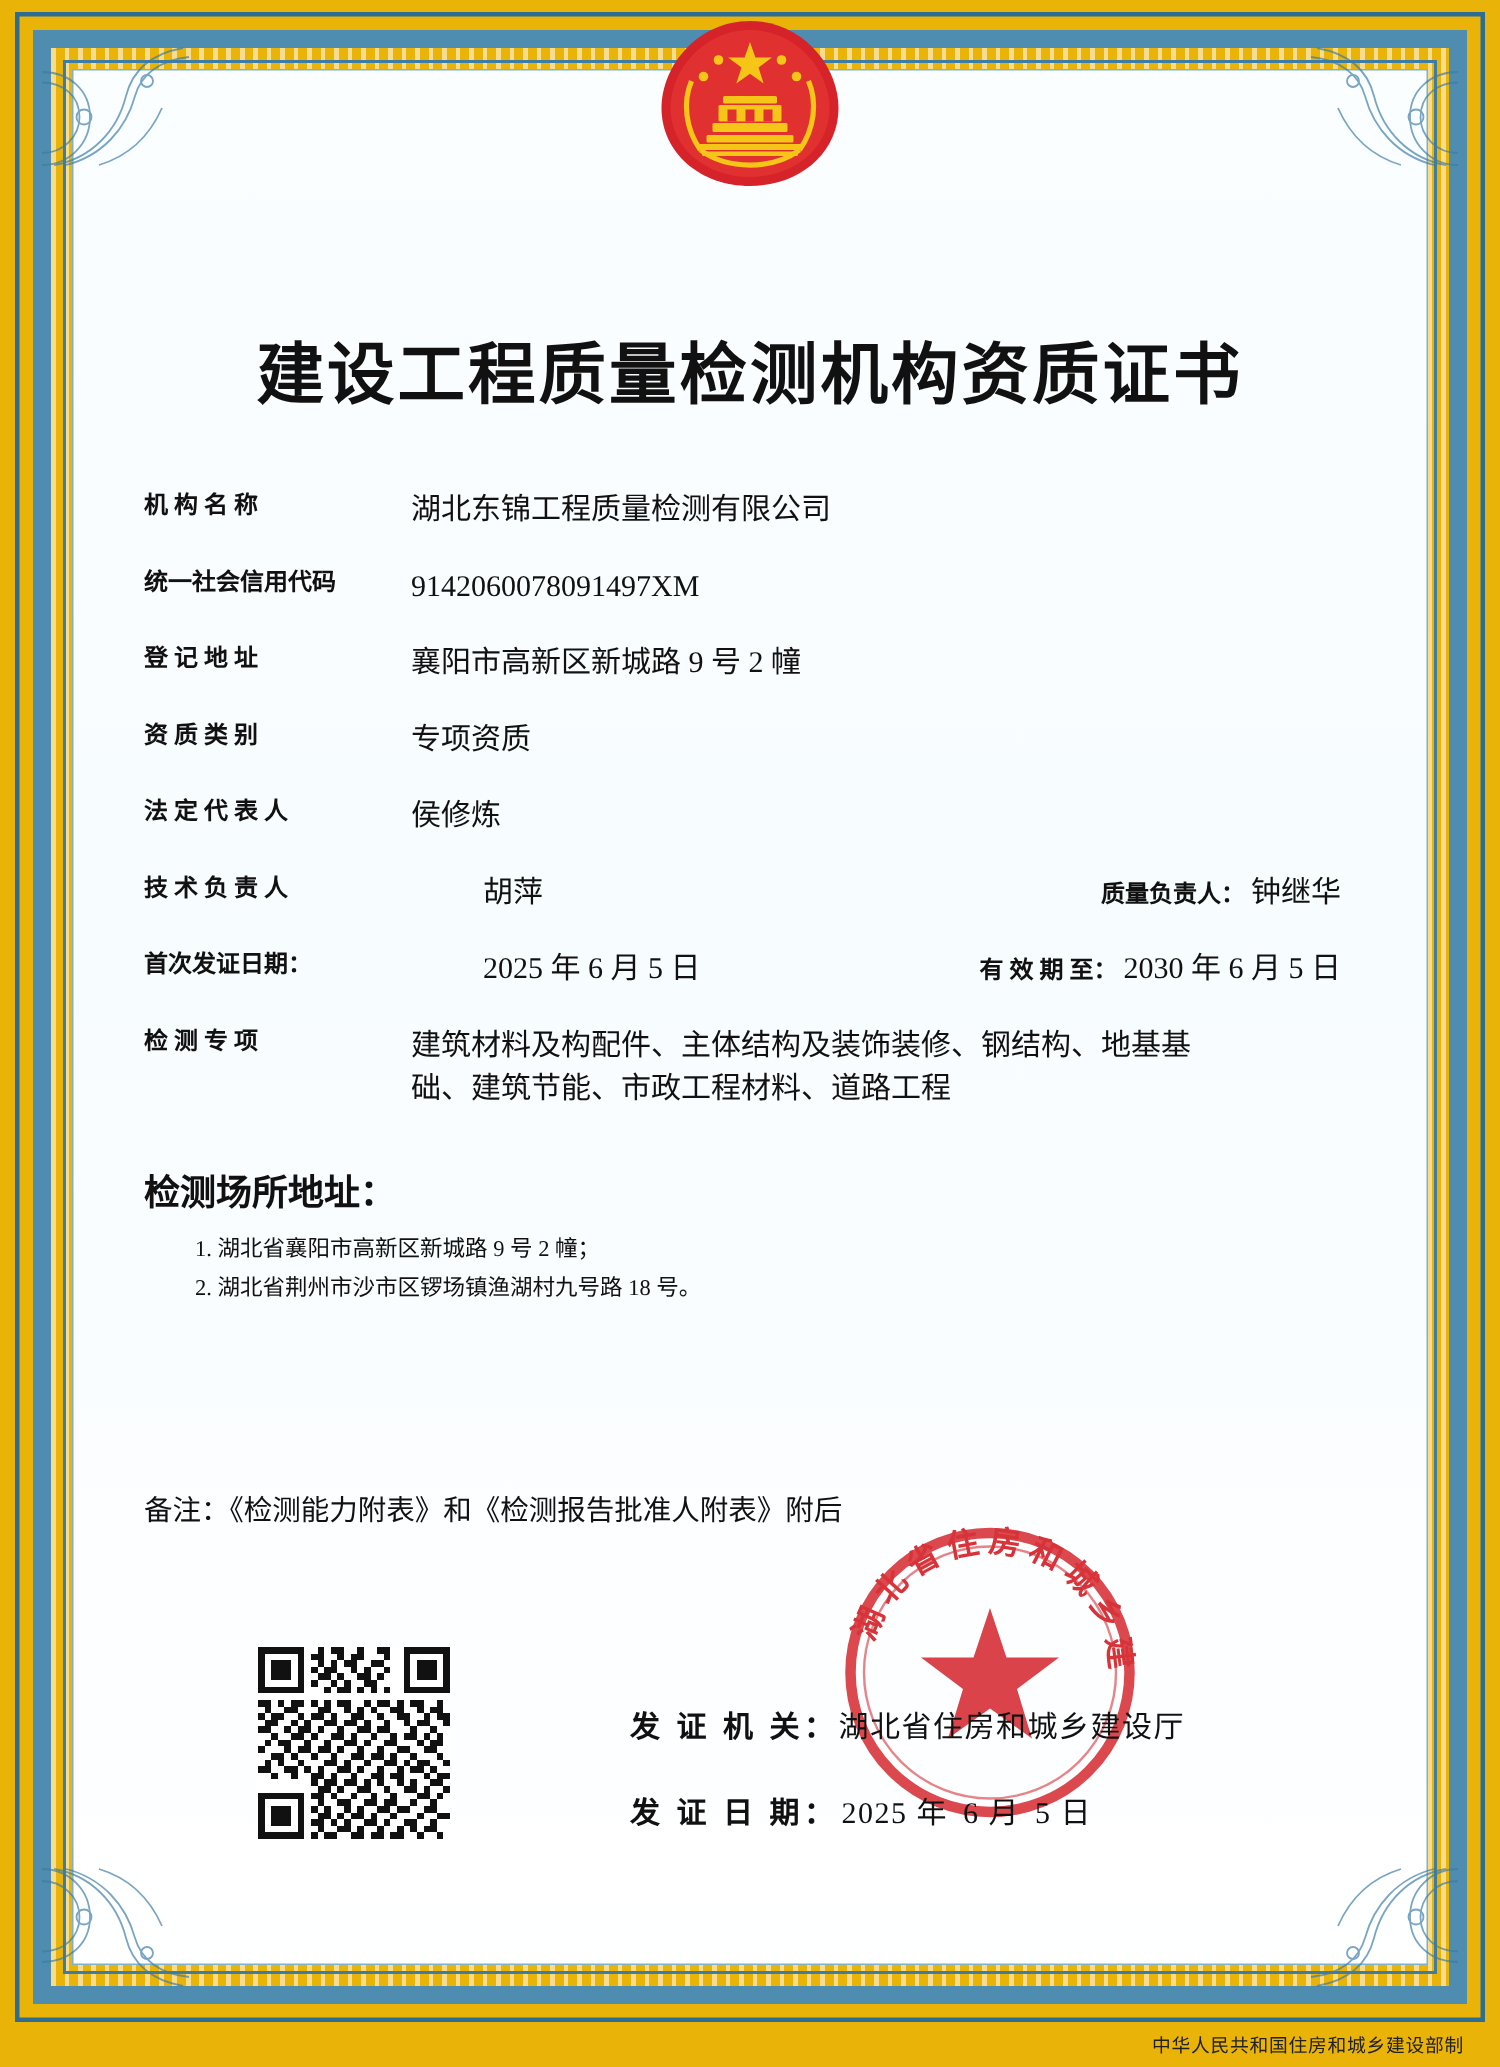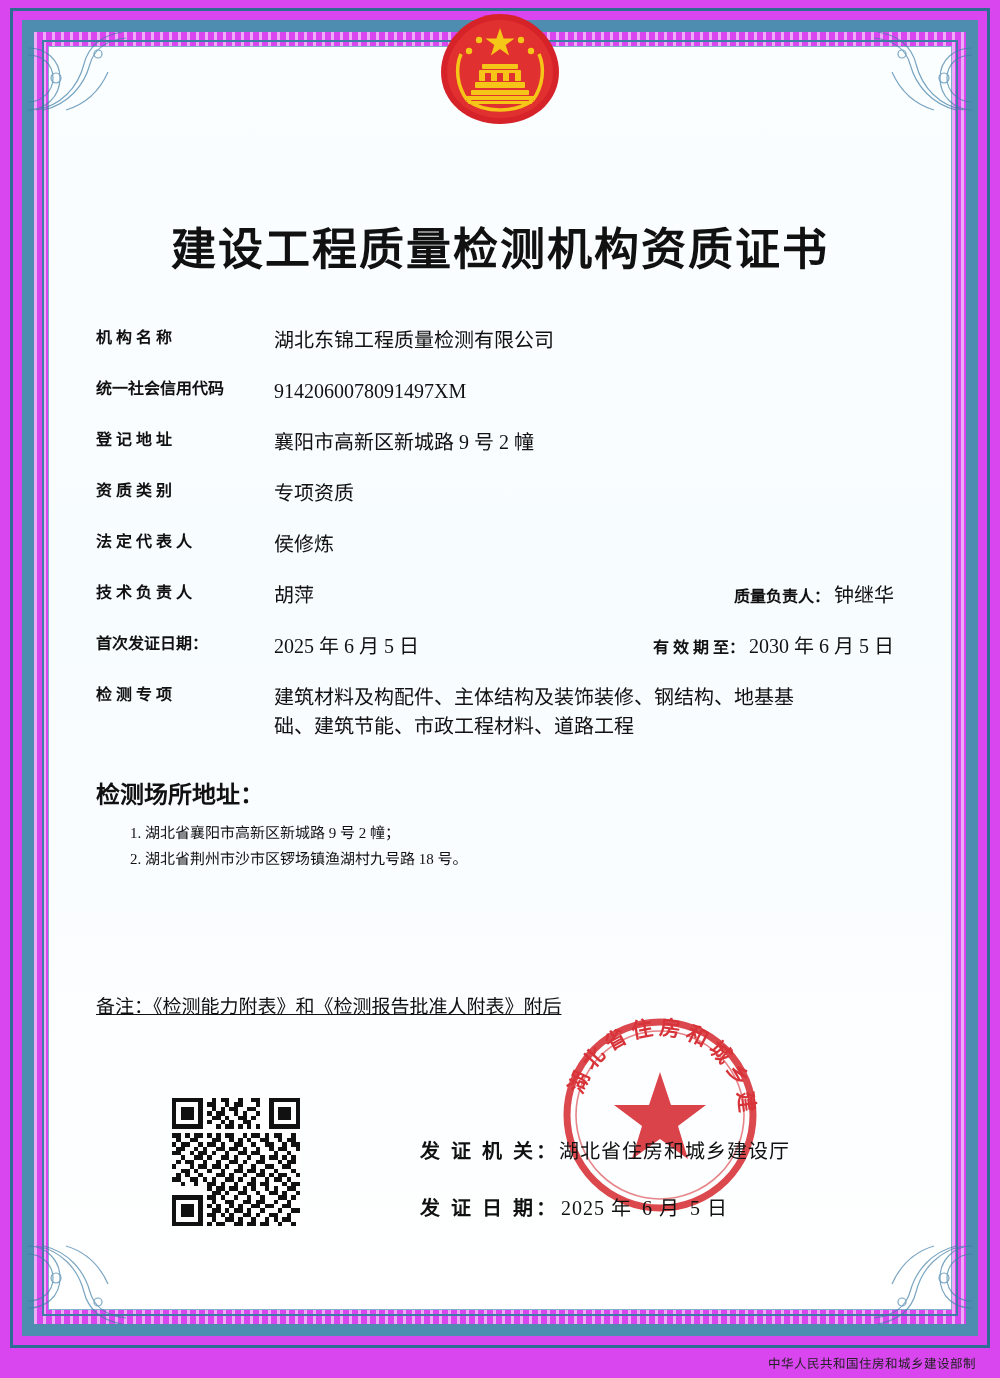--- a/index.html
+++ b/index.html
@@ -8,21 +8,21 @@
     background: #ffffff;
   }
   body {
     font-family: "Liberation Serif", "DejaVu Serif", serif;
   }
   .page {
     position: relative;
     width: 1000px;
     height: 1378px;
     overflow: hidden;
-    background: #d946ef;
+    background: #eab308;
   }
 
   
   .border-outer {
     position: absolute;
     left: 10px; top: 8px; right: 10px; bottom: 30px;
     border: 3px solid #2d6c93;
     box-sizing: border-box;
   }
   .border-mid {
@@ -129,21 +129,21 @@
     display: inline-flex;
     justify-content: space-between;
   }
   .fvalue {
     flex: 1 1 auto;
     font-size: 20px;
     padding-left: 2px;
   }
   .fvalue.narrow { flex: 0 0 auto; }
 
-  .frow.two-col { justify-content: center; }
+  .frow.two-col { justify-content: center; gap: 48px; }
   .col-right {
     display: flex;
     align-items: baseline;
     margin-left: auto;
     padding-right: 10px;
   }
   .col-right .flabel { width: auto; margin-right: 2px; }
 
   .items-multiline .fvalue {
     max-width: 545px;
@@ -161,21 +161,20 @@
     list-style: none;
     font-size: 15px;
     line-height: 1.75;
     color: #111;
   }
 
   .remark {
     margin: 118px 0 0 26px;
     font-size: 19px;
     color: #111;
-    text-decoration: underline;
   }
 
   
   .qr {
     position: absolute;
     left: 172px;
     top: 1098px;
     width: 128px;
     height: 128px;
   }

